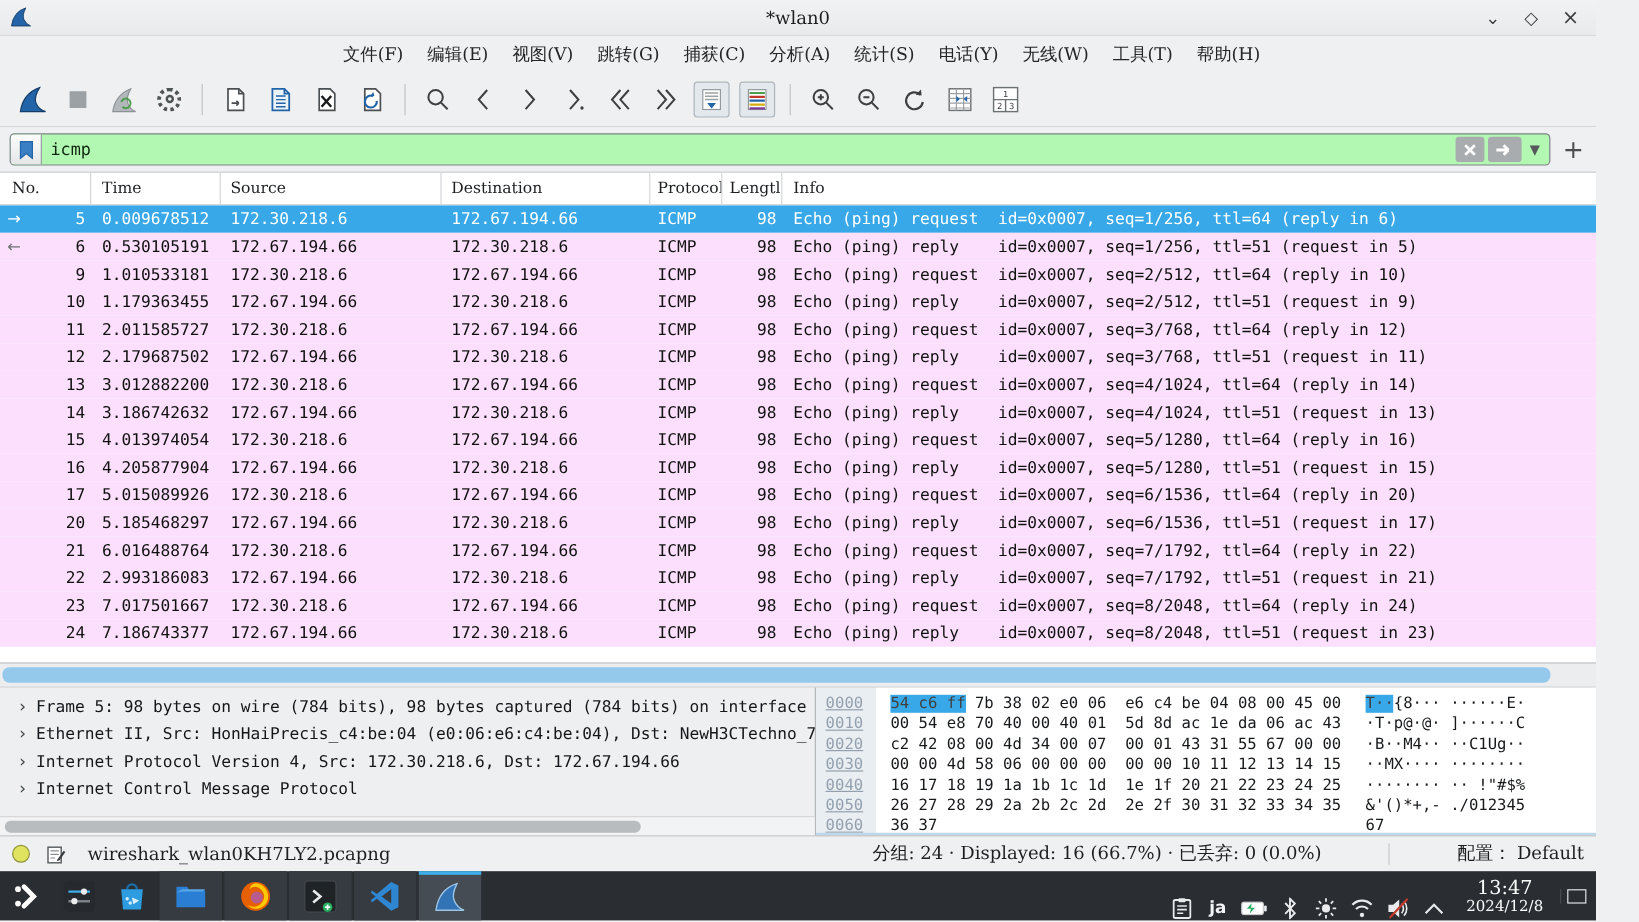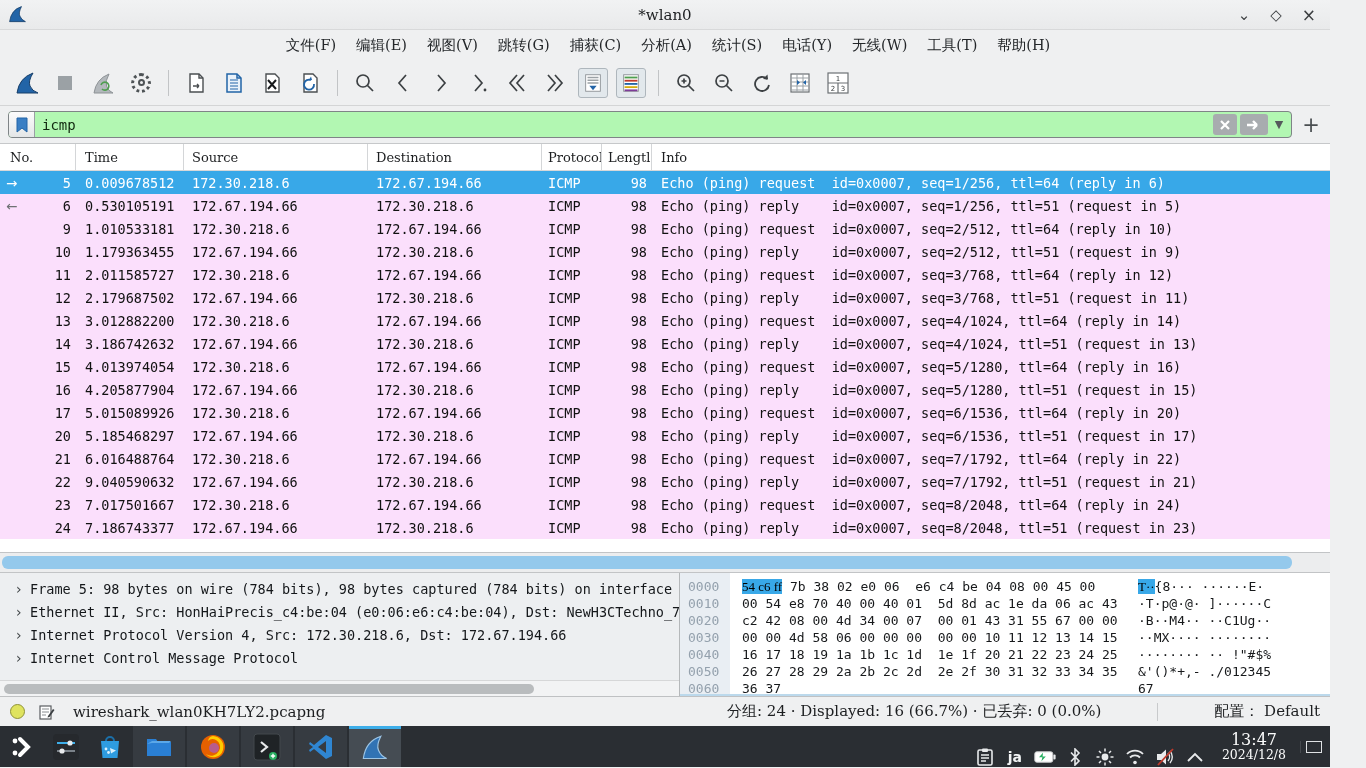--- a/index.html
+++ b/index.html
@@ -72,24 +72,24 @@
   .details { width:680px; background:#edeff1; border-right:1px solid #b5b8ba; position:relative; overflow:hidden; padding-top:5px; }
   .dline { height:23px; line-height:23px; padding-left:16px; font-family:"DejaVu Sans Mono",monospace; font-size:13.5px;
     color:#14171a; white-space:pre; overflow:hidden; }
   .dline .exp { display:inline-block; width:14px; color:#3f4446; font-family:"DejaVu Sans",sans-serif; font-size:14px; }
   .d-scroll { position:absolute; bottom:0; left:0; right:0; height:16px; background:#f2f3f4; border-top:1px solid #d6d7d8; }
   .d-thumb { position:absolute; left:4px; top:3px; width:530px; height:10px; border-radius:5px; background:#b9bcbe; }
 
   .hexpane { flex:1; background:linear-gradient(to right,#e9eef3 0px,#e9eef3 50px,#ffffff 50px); padding-top:5px;
     font-family:"DejaVu Sans Mono",monospace; font-size:13px; border-bottom:2px solid #bcd9ec; overflow:hidden; }
   .hexrow { display:flex; height:17px; line-height:17px; }
-  .off { width:50px; padding-left:8px; color:#94a1ad; }
+  .off { width:50px; padding-left:8px; color:#94a1ad;text-decoration:underline; }
   .hx { margin-left:12px; white-space:pre; width:392px; color:#17191b; }
   .ax { white-space:pre; margin-left:4px; color:#17191b; }
-  .hl { background:#38a8e8; color:#000000;font-family:Liberation Serif, serif; }
+  .hl { background:#38a8e8; color:#404040; }
 
   
   .statusbar { height:30px; background:#eff0f1; border-top:1px solid #bfc1c3; display:flex; align-items:center;
     padding:0 10px; font-size:15px; color:#1c1e20; flex:0 0 auto; }
   .expert-dot { width:15px; height:15px; border-radius:50%; background:#dfe35f; border:1px solid #8f9238; margin-right:14px; }
   .status-file { margin-left:18px; }
   .status-right { margin-left:auto; display:flex; align-items:center;gap:44px; }
   .vsep { width:1px; height:18px; background:#c8cacc; margin:0 12px; }
 
   
@@ -320,21 +320,21 @@
       <div class="prow"><span class="c-no">10</span><span class="c-time">1.179363455</span><span class="c-src">172.67.194.66</span><span class="c-dst">172.30.218.6</span><span class="c-proto">ICMP</span><span class="c-len">98</span><span class="c-info">Echo (ping) reply    id=0x0007, seq=2/512, ttl=51 (request in 9)</span></div>
       <div class="prow"><span class="c-no">11</span><span class="c-time">2.011585727</span><span class="c-src">172.30.218.6</span><span class="c-dst">172.67.194.66</span><span class="c-proto">ICMP</span><span class="c-len">98</span><span class="c-info">Echo (ping) request  id=0x0007, seq=3/768, ttl=64 (reply in 12)</span></div>
       <div class="prow"><span class="c-no">12</span><span class="c-time">2.179687502</span><span class="c-src">172.67.194.66</span><span class="c-dst">172.30.218.6</span><span class="c-proto">ICMP</span><span class="c-len">98</span><span class="c-info">Echo (ping) reply    id=0x0007, seq=3/768, ttl=51 (request in 11)</span></div>
       <div class="prow"><span class="c-no">13</span><span class="c-time">3.012882200</span><span class="c-src">172.30.218.6</span><span class="c-dst">172.67.194.66</span><span class="c-proto">ICMP</span><span class="c-len">98</span><span class="c-info">Echo (ping) request  id=0x0007, seq=4/1024, ttl=64 (reply in 14)</span></div>
       <div class="prow"><span class="c-no">14</span><span class="c-time">3.186742632</span><span class="c-src">172.67.194.66</span><span class="c-dst">172.30.218.6</span><span class="c-proto">ICMP</span><span class="c-len">98</span><span class="c-info">Echo (ping) reply    id=0x0007, seq=4/1024, ttl=51 (request in 13)</span></div>
       <div class="prow"><span class="c-no">15</span><span class="c-time">4.013974054</span><span class="c-src">172.30.218.6</span><span class="c-dst">172.67.194.66</span><span class="c-proto">ICMP</span><span class="c-len">98</span><span class="c-info">Echo (ping) request  id=0x0007, seq=5/1280, ttl=64 (reply in 16)</span></div>
       <div class="prow"><span class="c-no">16</span><span class="c-time">4.205877904</span><span class="c-src">172.67.194.66</span><span class="c-dst">172.30.218.6</span><span class="c-proto">ICMP</span><span class="c-len">98</span><span class="c-info">Echo (ping) reply    id=0x0007, seq=5/1280, ttl=51 (request in 15)</span></div>
       <div class="prow"><span class="c-no">17</span><span class="c-time">5.015089926</span><span class="c-src">172.30.218.6</span><span class="c-dst">172.67.194.66</span><span class="c-proto">ICMP</span><span class="c-len">98</span><span class="c-info">Echo (ping) request  id=0x0007, seq=6/1536, ttl=64 (reply in 20)</span></div>
       <div class="prow"><span class="c-no">20</span><span class="c-time">5.185468297</span><span class="c-src">172.67.194.66</span><span class="c-dst">172.30.218.6</span><span class="c-proto">ICMP</span><span class="c-len">98</span><span class="c-info">Echo (ping) reply    id=0x0007, seq=6/1536, ttl=51 (request in 17)</span></div>
       <div class="prow"><span class="c-no">21</span><span class="c-time">6.016488764</span><span class="c-src">172.30.218.6</span><span class="c-dst">172.67.194.66</span><span class="c-proto">ICMP</span><span class="c-len">98</span><span class="c-info">Echo (ping) request  id=0x0007, seq=7/1792, ttl=64 (reply in 22)</span></div>
-      <div class="prow"><span class="c-no">22</span><span class="c-time">9.040590632</span><span class="c-src">172.67.194.66</span><span class="c-dst">172.30.218.6</span><span class="c-proto">ICMP</span><span class="c-len">98</span><span class="c-info">Echo (ping) reply    id=0x0007, seq=7/1792, ttl=51 (request in 21)</span></div>
+      <div class="prow"><span class="c-no">22</span><span class="c-time">2.993186083</span><span class="c-src">172.67.194.66</span><span class="c-dst">172.30.218.6</span><span class="c-proto">ICMP</span><span class="c-len">98</span><span class="c-info">Echo (ping) reply    id=0x0007, seq=7/1792, ttl=51 (request in 21)</span></div>
       <div class="prow"><span class="c-no">23</span><span class="c-time">7.017501667</span><span class="c-src">172.30.218.6</span><span class="c-dst">172.67.194.66</span><span class="c-proto">ICMP</span><span class="c-len">98</span><span class="c-info">Echo (ping) request  id=0x0007, seq=8/2048, ttl=64 (reply in 24)</span></div>
       <div class="prow"><span class="c-no">24</span><span class="c-time">7.186743377</span><span class="c-src">172.67.194.66</span><span class="c-dst">172.30.218.6</span><span class="c-proto">ICMP</span><span class="c-len">98</span><span class="c-info">Echo (ping) reply    id=0x0007, seq=8/2048, ttl=51 (request in 23)</span></div>
     </div>
 
   <div class="hscroll">
     <div class="thumb"></div>
   </div>
 
   <div class="panes">
     <div class="details" id="detail-lines">

